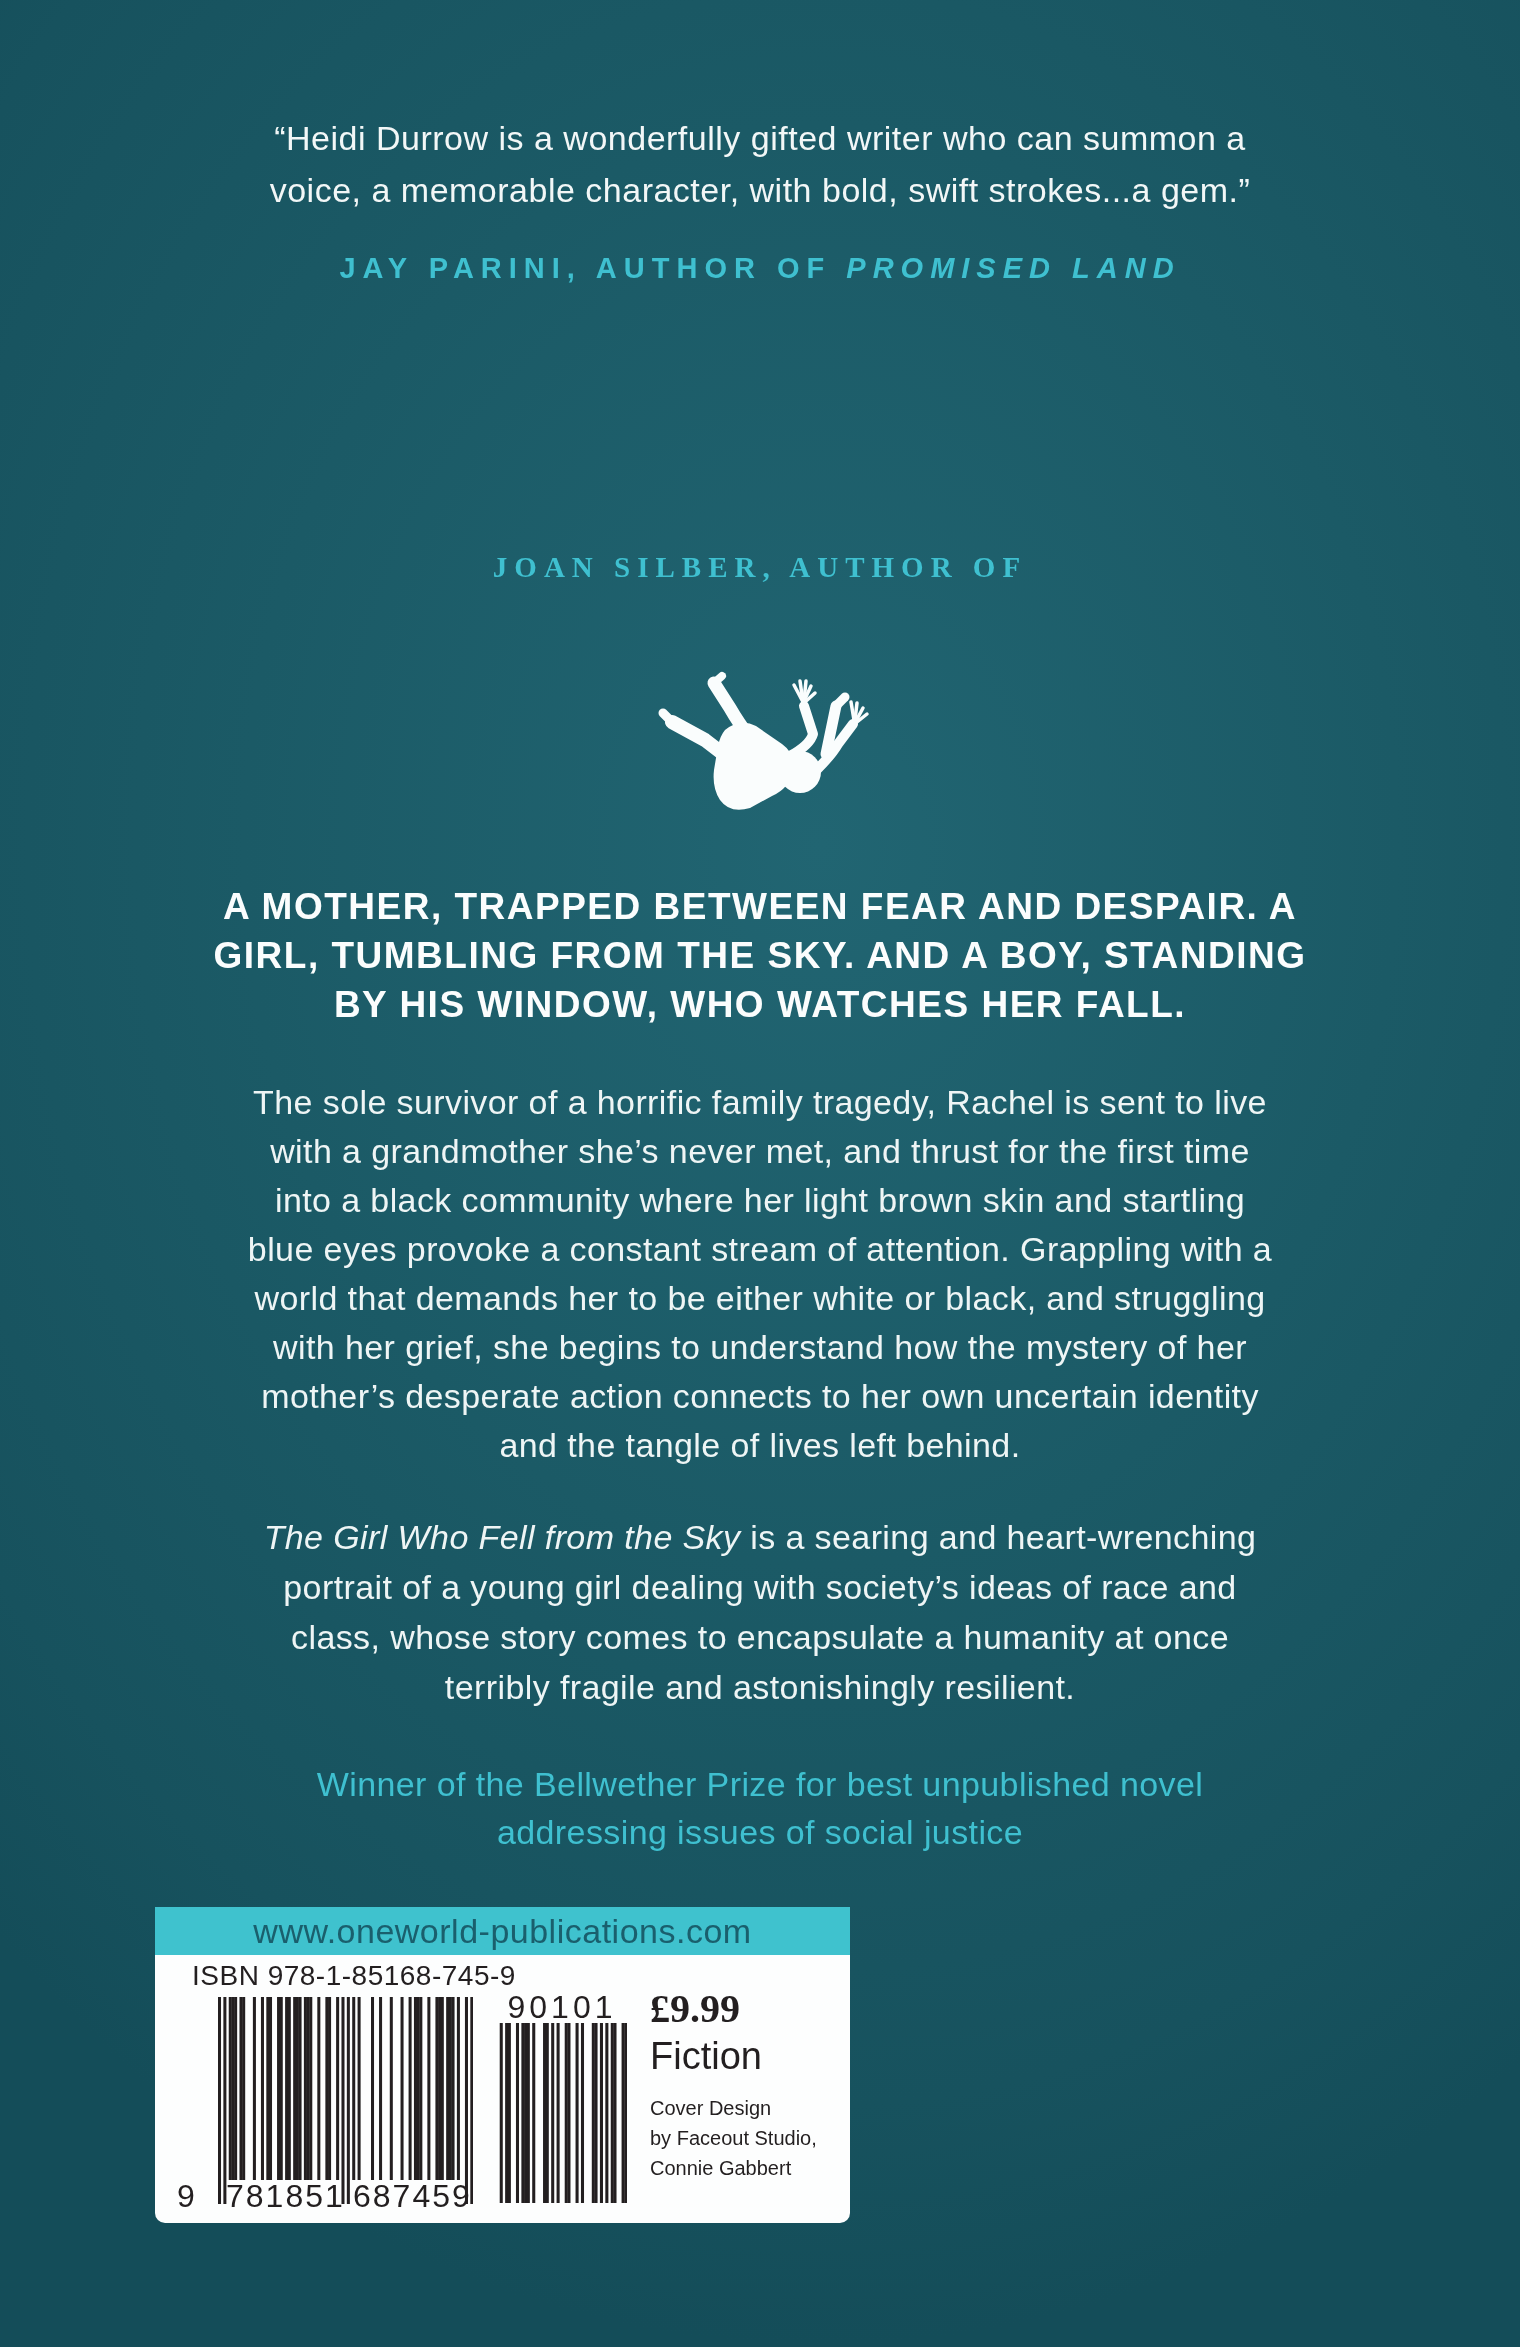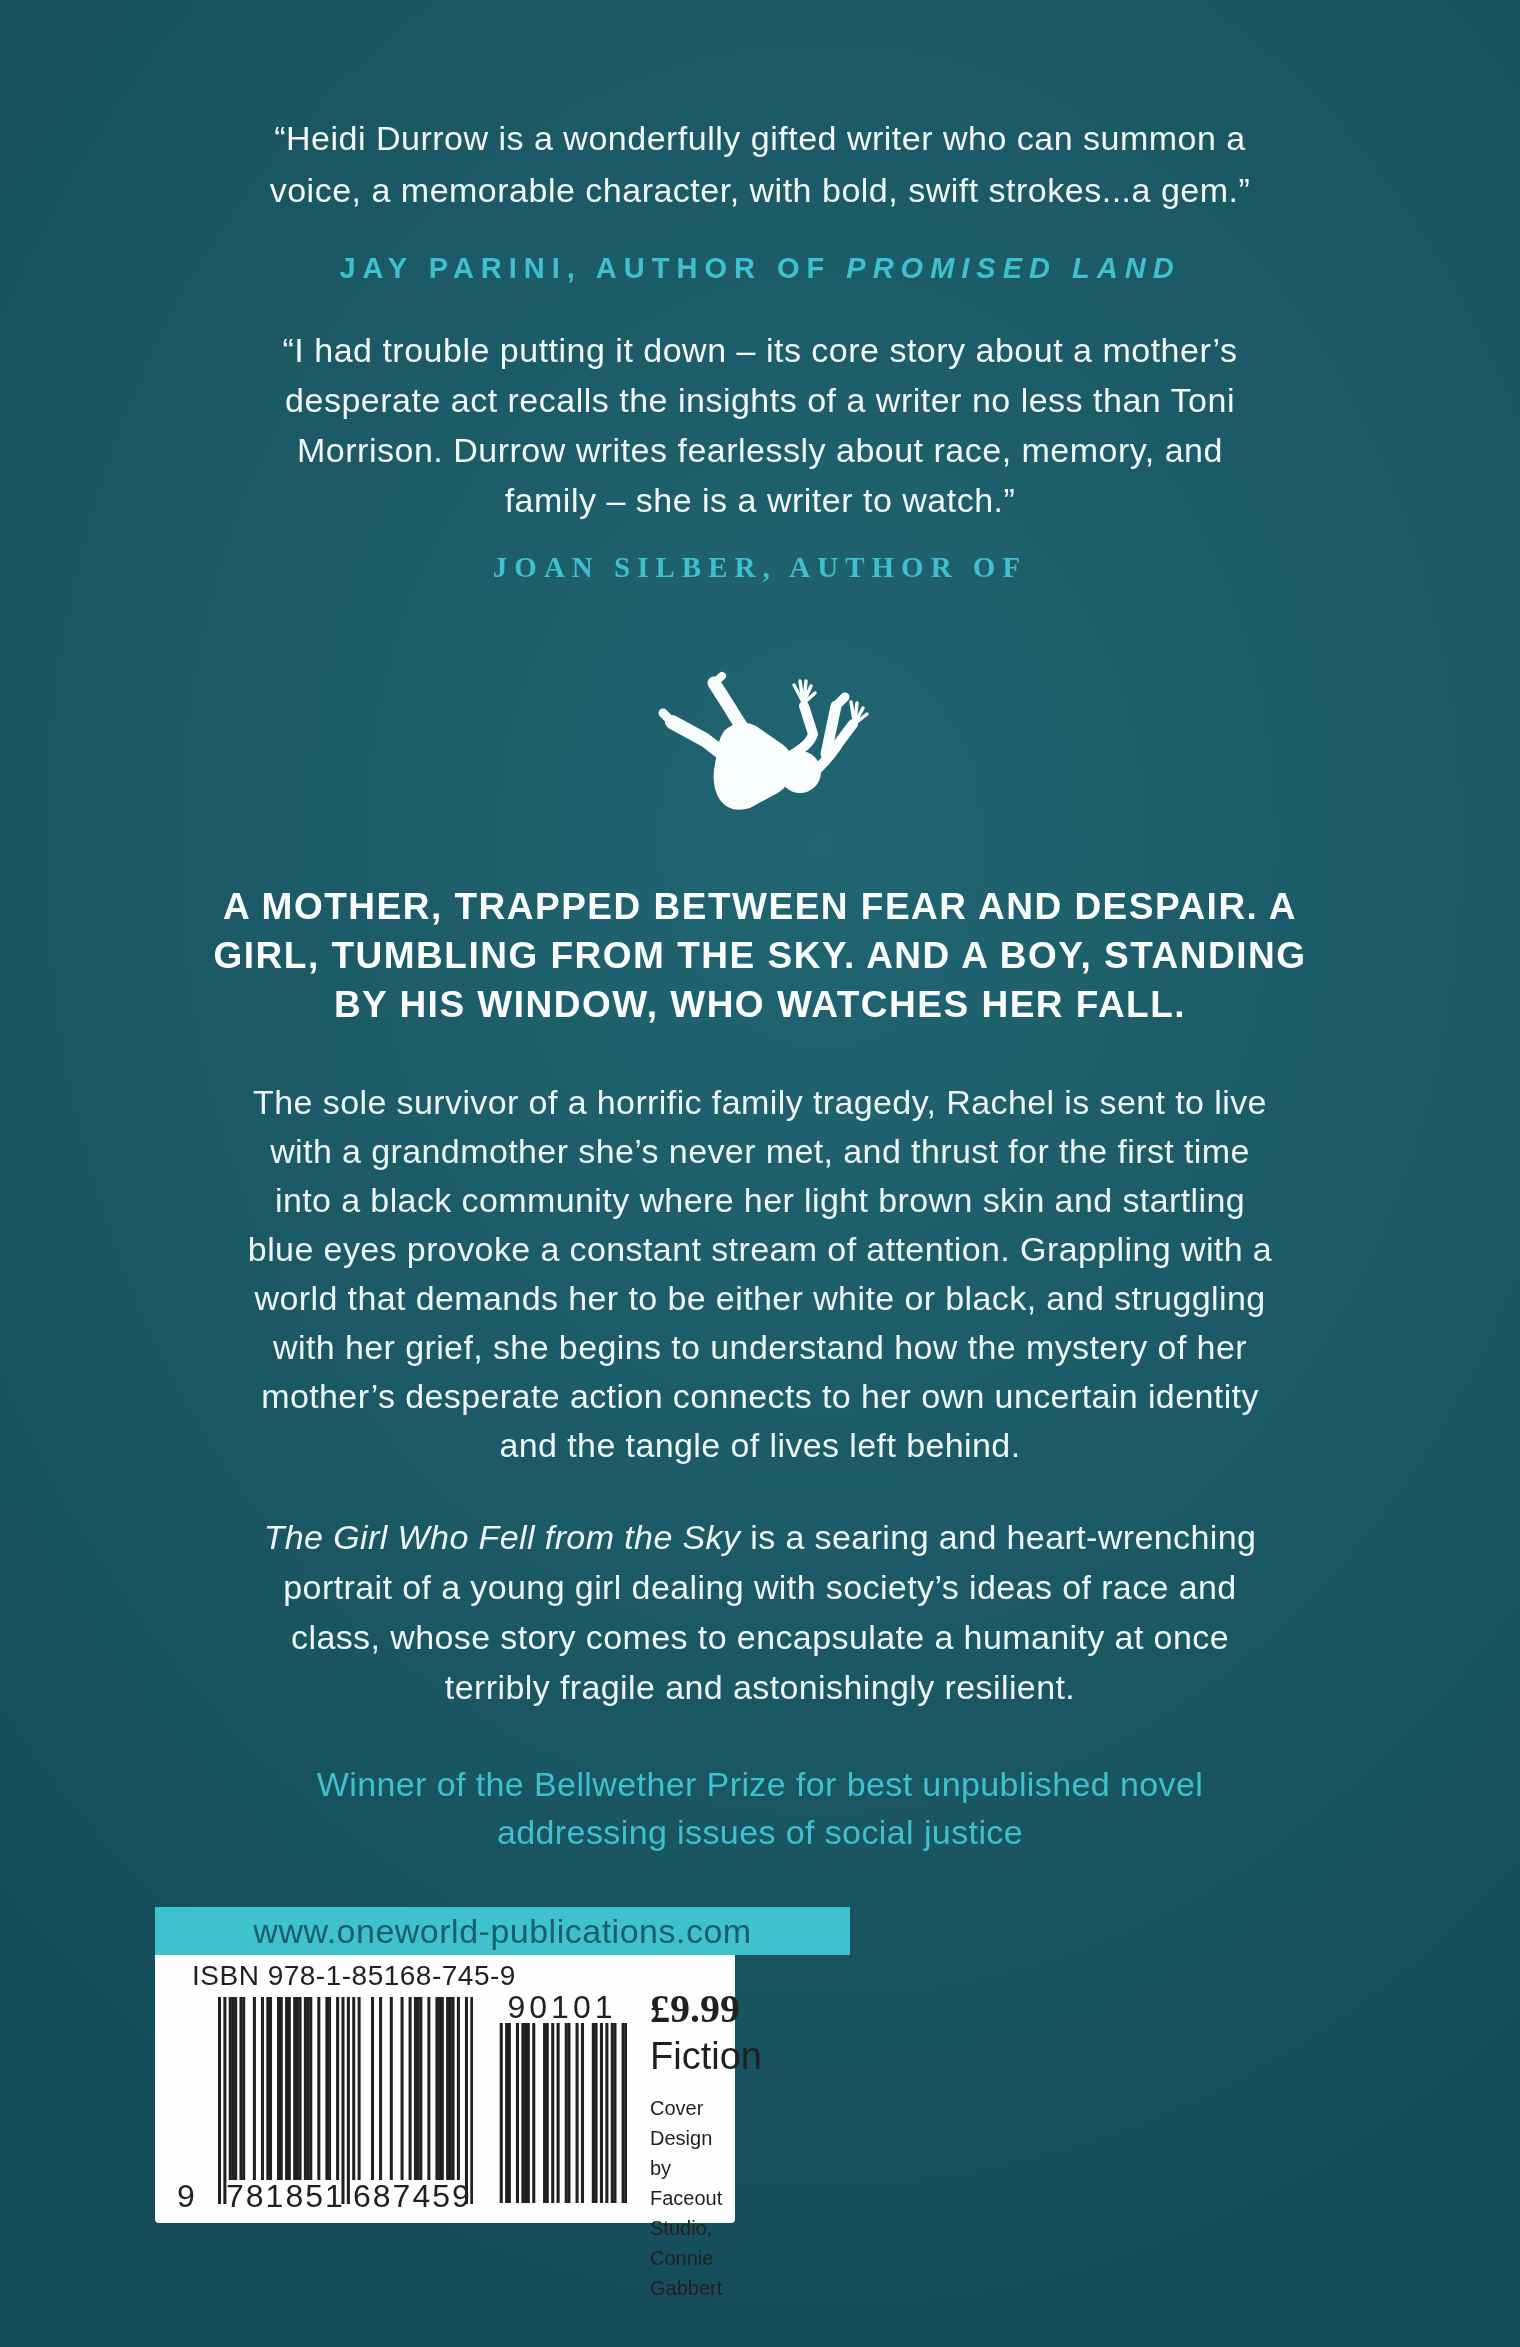--- a/index.html
+++ b/index.html
@@ -26,22 +26,22 @@
     font-size:34px;line-height:49px;color:#eef5f5;letter-spacing:0.4px;font-weight:400;
   }
   .p2{line-height:50px;}
   .award{
     font-size:34px;line-height:48px;color:#3fc0d0;letter-spacing:0.4px;font-weight:400;
   }
   .figure-svg{position:absolute;left:630px;top:650px;}
 
   
   .panel{
-    position:absolute;left:155px;top:1907px;width:580px;height:316px;
-    background:#fdfefe;border-radius:4px;
+    position:absolute;left:155px;top:1907px;width:695px;height:316px;
+    background:#fdfefe;border-radius:10px;
   }
   .banner{
     position:absolute;left:0;top:0;width:695px;height:48px;background:#3fc2ce;
     color:#1a5f6d;font-size:34px;line-height:49px;text-align:center;letter-spacing:0.5px;
   }
   .isbn-label{
     position:absolute;left:37px;top:53px;font-size:28px;color:#231f20;letter-spacing:0.5px;
   }
   .bc-main{position:absolute;left:63px;top:90px;}
   .bc-supp{position:absolute;left:342px;top:116px;}
@@ -70,24 +70,20 @@
 </head>
 <body>
 
 <div class="cover">
 
   <p class="blk quote prewrap" style="top:112px">“Heidi Durrow is a wonderfully gifted writer who can summon a
 voice, a memorable character, with bold, swift strokes...a gem.”</p>
 
   <p class="blk attr" style="top:248px"><span>JAY PARINI, AUTHOR OF</span> <span class="it">PROMISED LAND</span></p>
 
-  <p class="blk quote q2 prewrap" style="top:325px">“I had trouble putting it down – its core story about a mother’s
-desperate act recalls the insights of a writer no less than Toni
-Morrison. Durrow writes fearlessly about race, memory, and
-family – she is a writer to watch.”</p>
 
   <p class="blk attr attr2 prewrap" style="top:545px"><span>JOAN SILBER, AUTHOR OF
 </span></p>
 
   <svg class="figure-svg" width="280" height="210" viewBox="0 0 280 210" aria-hidden="true">
     <g fill="none" stroke="#fafdfd" stroke-linecap="round" stroke-linejoin="round">
       <path d="M105,113 L75,90 L42,72" stroke-width="14"></path>
       <path d="M42,72 L33,63" stroke-width="9"></path>
       <path d="M120,88 Q108,72 100,58 L84,33" stroke-width="13"></path>
       <path d="M84,33 L92,26" stroke-width="8"></path>

